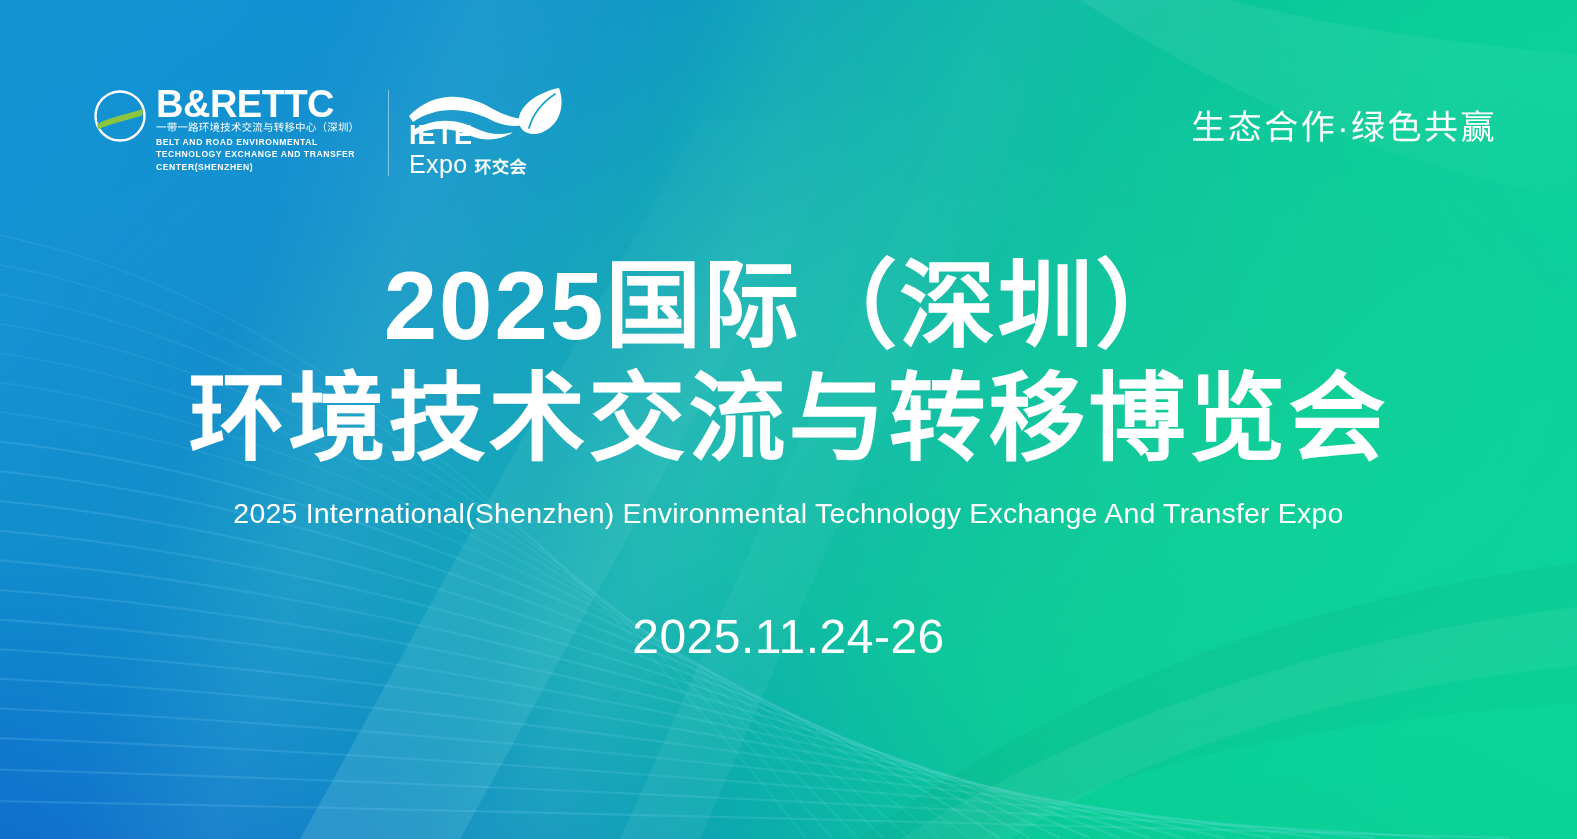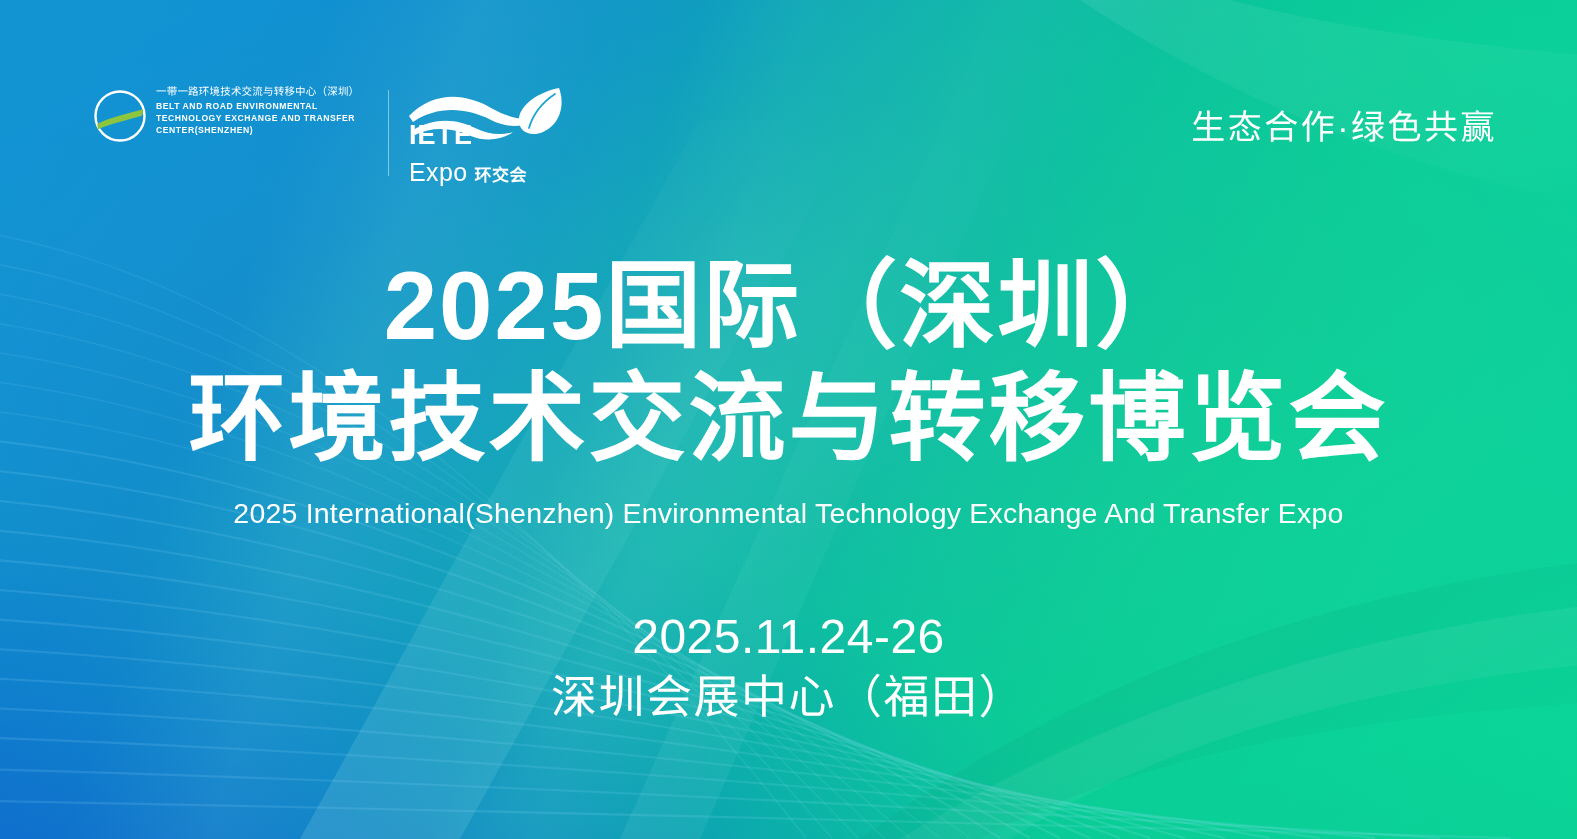--- a/index.html
+++ b/index.html
@@ -187,21 +187,21 @@
     color: #ffffff;
     font-size: 27px;
     font-weight: 700;
     letter-spacing: 1px;
     line-height: 1;
   }
   .iete-line2 {
     display: flex;
     align-items: baseline;
     gap: 7px;
-    margin-top: 11px;
+    margin-top: 3px;
   }
   .iete-expo {
     color: #ffffff;
     font-size: 25px;
     font-weight: 400;
     letter-spacing: 0.4px;
     line-height: 1;
   }
   .iete-cn {
     color: #ffffff;
@@ -356,20 +356,21 @@
     <div class="logos">
 
       <div class="brettc">
         <span class="brettc-mark">
           <svg width="56" height="56" viewBox="0 0 56 56" aria-hidden="true">
             <circle cx="28" cy="28" r="24.5" fill="none" stroke="#ffffff" stroke-width="2.4"></circle>
             <path d="M 5.2 36 C 16 29.5, 40 24.5, 51.2 21.2 L 50.2 27.6 C 39 31.2, 15.5 36.5, 5.9 41.5 Z" fill="#8cc63f"></path>
           </svg>
         </span>
         <span class="brettc-text">
+          <span class="brettc-word">B&amp;RETTC</span>
           <span class="brettc-cn">一带一路环境技术交流与转移中心（深圳）</span>
           <span class="brettc-en">BELT AND ROAD ENVIRONMENTAL TECHNOLOGY EXCHANGE AND TRANSFER CENTER(SHENZHEN)</span>
         </span>
         <span class="brettc-divider"></span>
       </div>
 
       <div class="iete">
         <span class="iete-svg">
           <svg width="160" height="56" viewBox="0 0 160 56" aria-hidden="true">
 
@@ -398,17 +399,16 @@
     <div class="slogan">生态合作·绿色共赢</div>
   </div>
 
   <div class="hero">
     <div class="title-line title-cn1">2025国际（深圳）</div>
     <div class="title-line title-cn2">环境技术交流与转移博览会</div>
     <div class="title-en">2025 International(Shenzhen) Environmental Technology Exchange And Transfer Expo</div>
 
     <div class="meta">
       <div class="meta-date">2025.11.24-26</div>
-      <div class="meta-venue">深圳会展中心（福田）</div>
     </div>
   </div>
 
 </div>
 
 </body></html>

